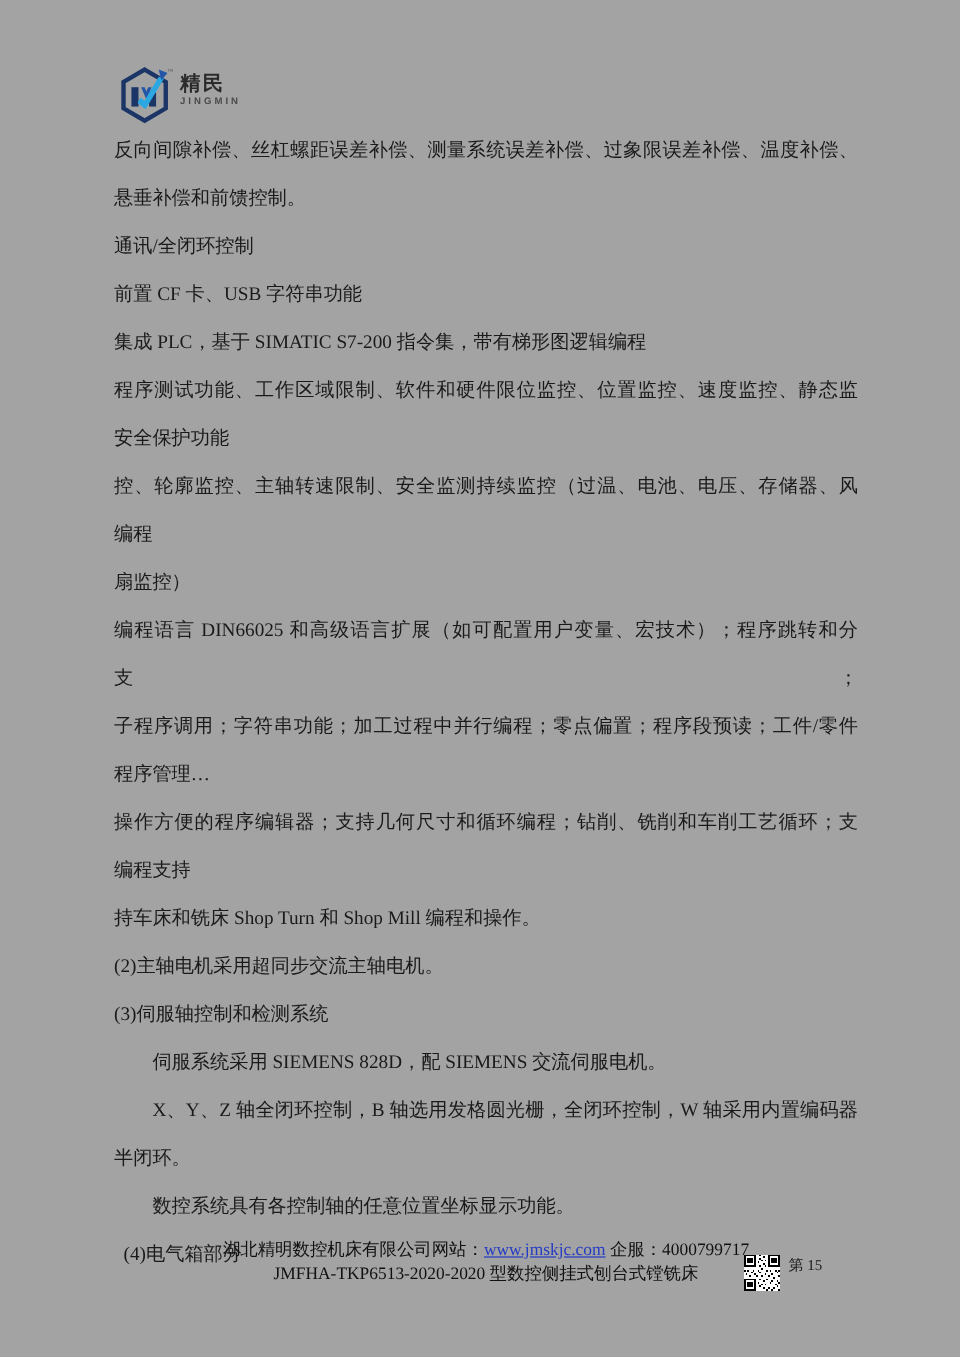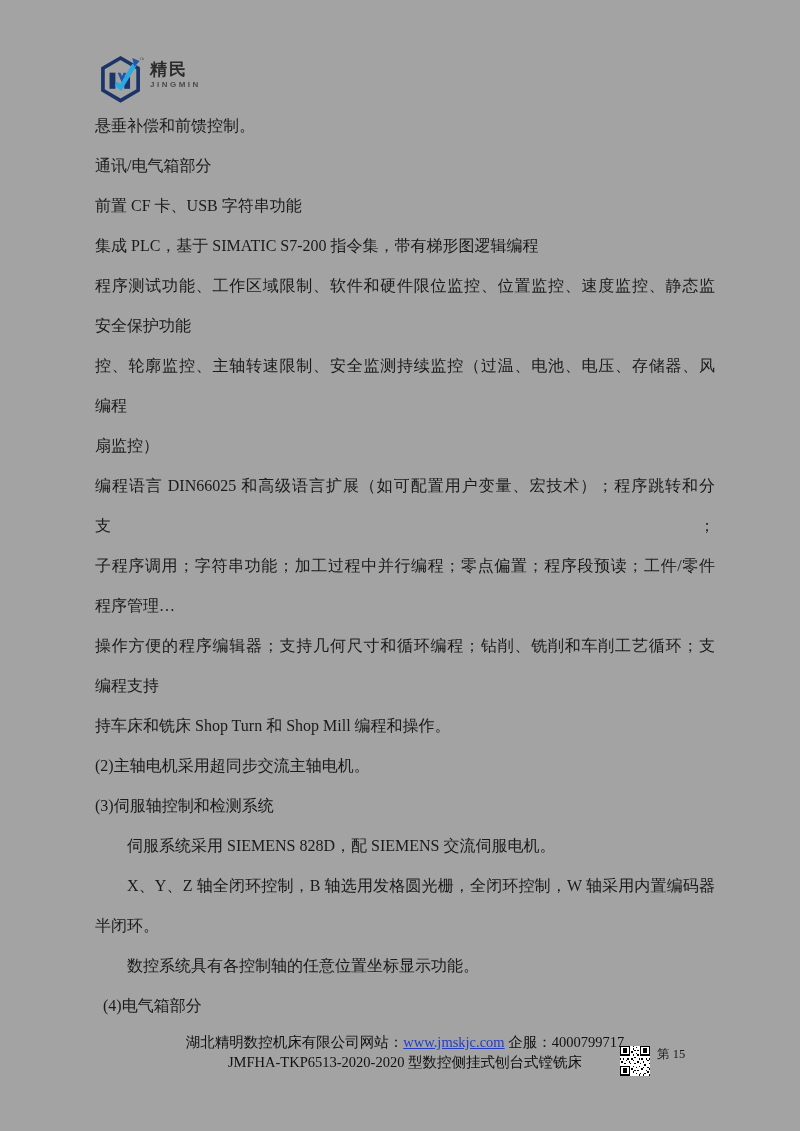--- a/index.html
+++ b/index.html
@@ -109,22 +109,23 @@
       <path d="M44 4 L54 8 L47 16 Z" fill="#2456a8"></path>
       <text x="54" y="8" font-size="7" fill="#555555">™</text>
     </svg>
     <div class="logo-text">
       <div class="brand-cn">精民</div>
       <div class="brand-en">JINGMIN</div>
     </div>
   </div>
 
   <div class="body-text">
+    <div class="line full">反向间隙补偿、丝杠螺距误差补偿、测量系统误差补偿、过象限误差补偿、温度补偿、</div>
     <div class="line">悬垂补偿和前馈控制。</div>
-    <div class="line">通讯/电气箱部分</div>
+    <div class="line">通讯/全闭环控制</div>
     <div class="line">前置 CF 卡、USB 字符串功能</div>
     <div class="line">集成 PLC，基于 SIMATIC S7-200 指令集，带有梯形图逻辑编程</div>
     <div class="line full">程序测试功能、工作区域限制、软件和硬件限位监控、位置监控、速度监控、静态监</div>
     <div class="line">安全保护功能</div>
     <div class="line full">控、轮廓监控、主轴转速限制、安全监测持续监控（过温、电池、电压、存储器、风</div>
     <div class="line">编程</div>
     <div class="line">扇监控）</div>
     <div class="line full">编程语言 DIN66025 和高级语言扩展（如可配置用户变量、宏技术）；程序跳转和分支；</div>
     <div class="line full">子程序调用；字符串功能；加工过程中并行编程；零点偏置；程序段预读；工件/零件</div>
     <div class="line">程序管理…</div>

